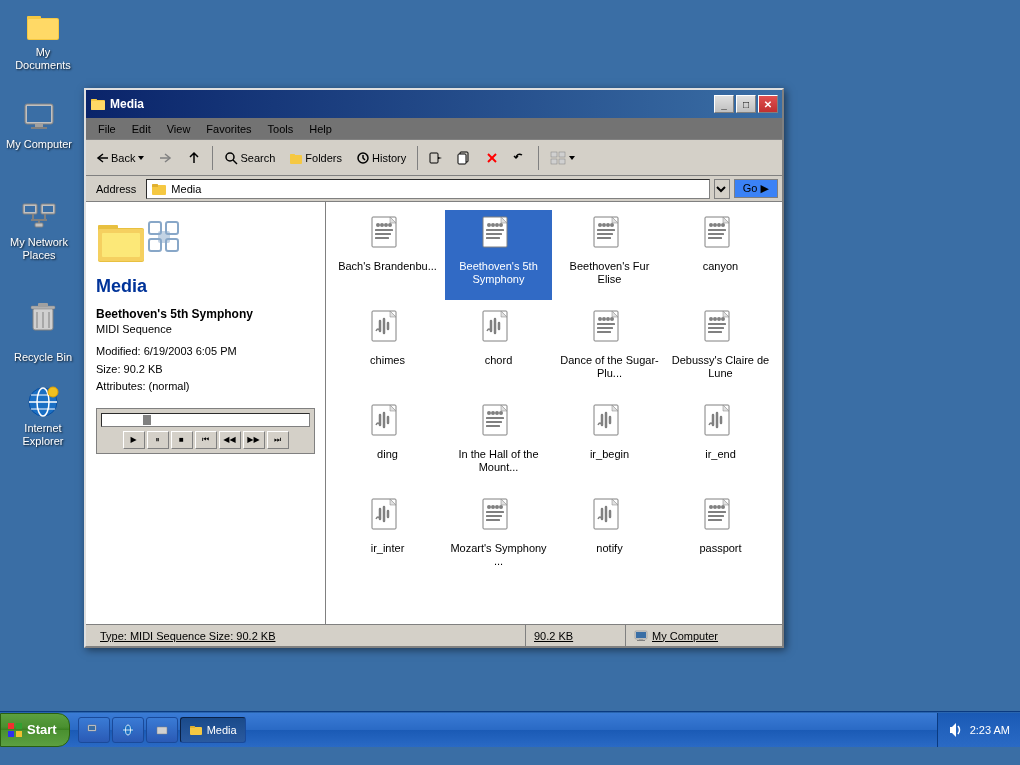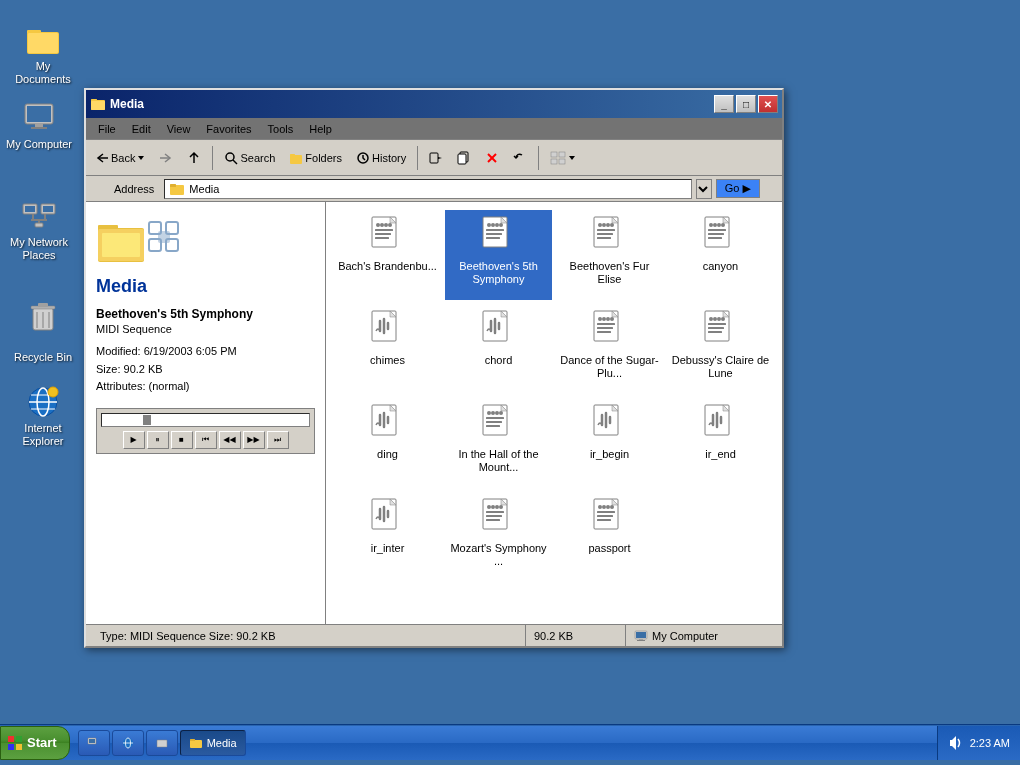--- a/index.html
+++ b/index.html
@@ -32,21 +32,21 @@
     .desktop-icon span {
       font-size: 11px;
       color: white;
       text-shadow: 1px 1px 2px rgba(0,0,0,0.8);
       line-height: 1.2;
     }
 
     
     .taskbar {
       position: absolute;
-      bottom: 5px;
+      bottom: 18px;
       left: 0;
       width: 1020px;
       height: 36px;
       background: linear-gradient(to bottom, #1f5899 0%, #3a7bd5 4%, #2a6ac5 50%, #1a5ab5 51%, #2a6ac5 100%);
       display: flex;
       align-items: center;
       border-top: 1px solid #0a3a80;
       z-index: 100;
     }
     .start-btn {
@@ -185,21 +185,21 @@
       padding: 0 4px;
       font-size: 11px;
     }
 
     
     .address-bar {
       height: 26px;
       background: #d4d0c8;
       display: flex;
       align-items: center;
-      padding: 2px 22px;
+      padding: 2px 4px;
       border-bottom: 1px solid #808080;
       gap: 4px;
     }
     .address-label {
       font-size: 11px;
       padding: 0 6px;
     }
     .address-input {
       flex: 1;
       height: 20px;
@@ -341,20 +341,21 @@
       padding: 0 6px;
       font-size: 11px;
       gap: 0;
     }
     .status-section {
       border-right: 1px solid #808080;
       padding: 2px 8px;
       height: 100%;
       display: flex;
       align-items: center;
+      text-decoration: underline;
     }
     .status-section:last-child { border-right: none; }
 
     
     .right-panel::-webkit-scrollbar { width: 16px; }
     .right-panel::-webkit-scrollbar-track { background: #d4d0c8; }
     .right-panel::-webkit-scrollbar-thumb { background: #a0a0a0; border: 1px solid #808080; }
 
     
     .folder-art {
@@ -363,21 +364,21 @@
       display: flex;
       align-items: center;
       justify-content: flex-start;
       margin-bottom: 4px;
       position: relative;
     }
   </style>
 </head>
 <body>
 
-<div class="desktop-icon" style="top:22px; left:8px;">
+<div class="desktop-icon" style="top:8px; left:8px;">
   <svg class="icon-img" viewBox="0 0 36 36">
     <rect x="2" y="10" width="32" height="22" rx="2" fill="#f5c842"></rect>
     <rect x="2" y="8" width="14" height="4" rx="1" fill="#f5c842"></rect>
     <rect x="3" y="11" width="30" height="20" rx="1" fill="#ffd966"></rect>
   </svg>
   <span>My Documents</span>
 </div>
 
 <div class="desktop-icon" style="top:100px; left:4px;">
   <svg class="icon-img" viewBox="0 0 36 36">
@@ -801,20 +802,32 @@
     </svg>
           </div>
           <div class="file-label">Mozart's Symphony ...</div>
         </div>
         <div class="file-item">
           <div class="file-icon">
             <svg width="36" height="42" viewBox="0 0 36 42">
       <rect x="2" y="2" width="24" height="30" rx="1" fill="white" stroke="#808080" stroke-width="1"></rect>
       <path d="M20 2 L26 8 L20 8 Z" fill="#c0c0c0"></path>
       <path d="M20 2 L26 8 L20 8 L20 2" fill="#e0e0e0" stroke="#808080" stroke-width="0.5"></path>
+      <path d="M10 12 L10 22 M14 10 L14 24 M18 14 L18 20" stroke="#808080" stroke-width="2.5" stroke-linecap="round"></path>
+      <path d="M6 22 Q8 18 10 22" fill="none" stroke="#808080" stroke-width="1.5"></path>
+    </svg>
+          </div>
+          <div class="file-label">notify</div>
+        </div>
+        <div class="file-item">
+          <div class="file-icon">
+            <svg width="36" height="42" viewBox="0 0 36 42">
+      <rect x="2" y="2" width="24" height="30" rx="1" fill="white" stroke="#808080" stroke-width="1"></rect>
+      <path d="M20 2 L26 8 L20 8 Z" fill="#c0c0c0"></path>
+      <path d="M20 2 L26 8 L20 8 L20 2" fill="#e0e0e0" stroke="#808080" stroke-width="0.5"></path>
       <rect x="5" y="14" width="18" height="2" rx="0.5" fill="#808080"></rect>
       <rect x="5" y="18" width="16" height="2" rx="0.5" fill="#808080"></rect>
       <rect x="5" y="22" width="14" height="2" rx="0.5" fill="#808080"></rect>
       <circle cx="8" cy="10" r="2" fill="#808080"></circle>
       <circle cx="12" cy="10" r="2" fill="#808080"></circle>
       <circle cx="16" cy="10" r="2" fill="#808080"></circle>
       <circle cx="20" cy="10" r="2" fill="#808080"></circle>
     </svg>
           </div>
           <div class="file-label">passport</div>

